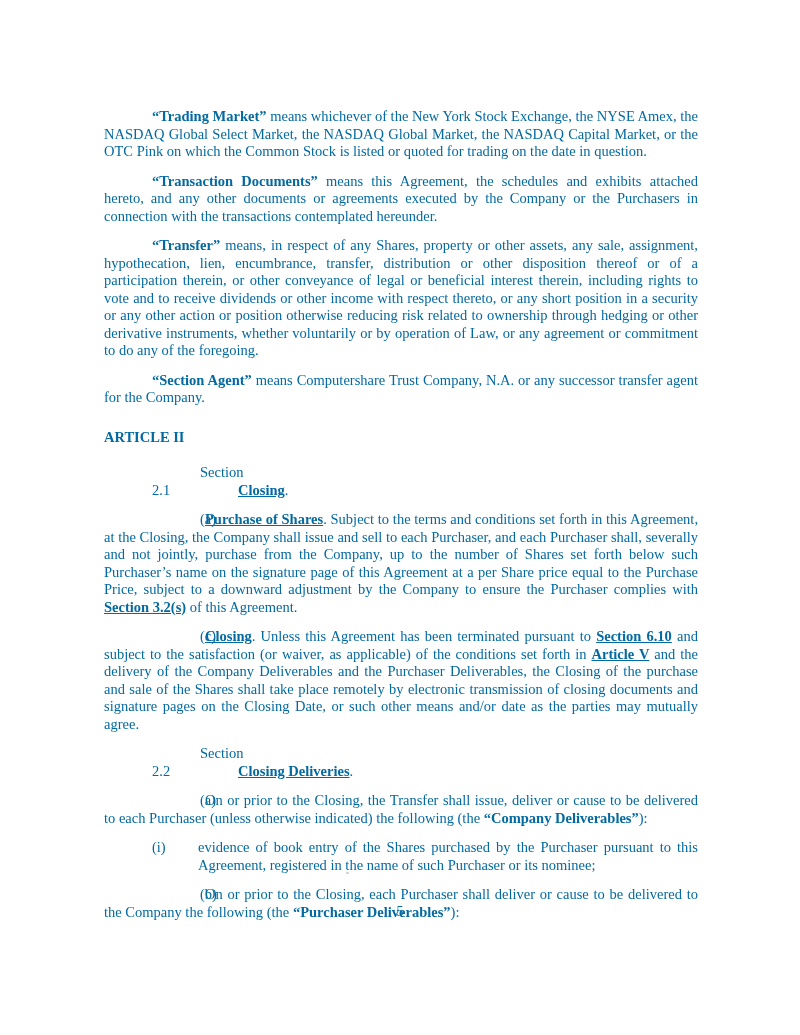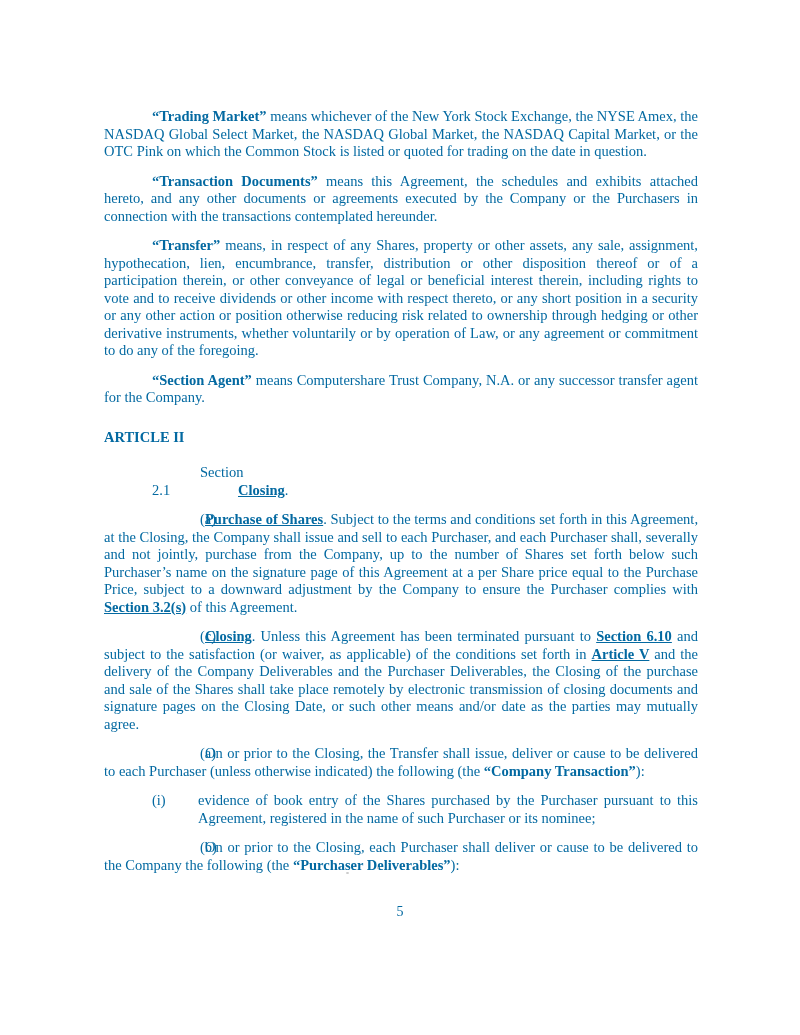--- a/index.html
+++ b/index.html
@@ -84,22 +84,23 @@
   <div class="article-heading">
     <div>ARTICLE II</div>
   </div>
 
   <p class="para indent"><span class="sec-label">Section 2.1</span><span class="u">Closing</span><span>.</span></p>
 
   <p class="para indent"><span class="marker">(a)</span><span class="u">Purchase of Shares</span><span>. Subject to the terms and conditions set forth in this Agreement, at the Closing, the Company shall issue and sell to each Purchaser, and each Purchaser shall, severally and not jointly, purchase from the Company, up to the number of Shares set forth below such Purchaser’s name on the signature page of this Agreement at a per Share price equal to the Purchase Price, subject to a downward adjustment by the Company to ensure the Purchaser complies with </span><span class="u">Section 3.2(s)</span><span> of this Agreement.</span></p>
 
   <p class="para indent"><span class="marker">(c)</span><span class="u">Closing</span><span>. Unless this Agreement has been terminated pursuant to </span><span class="u">Section 6.10</span><span> and subject to the satisfaction (or waiver, as applicable) of the conditions set forth in </span><span class="u">Article V</span><span> and the delivery of the Company Deliverables and the Purchaser Deliverables, the Closing of the purchase and sale of the Shares shall take place remotely by electronic transmission of closing documents and signature pages on the Closing Date, or such other means and/or date as the parties may mutually agree.</span></p>
 
+  <p class="para indent"><span class="sec-label">Section 2.2</span><span class="u">Closing Deliveries</span><span>.</span></p>
 
-  <p class="para indent"><span class="marker">(a)</span><span>On or prior to the Closing, the Transfer shall issue, deliver or cause to be delivered to each Purchaser (unless otherwise indicated) the following (the </span><span class="term">“Company Transaction”</span><span>):</span></p>
+  <p class="para indent"><span class="marker">(a)</span><span>On or prior to the Closing, the Transfer shall issue, deliver or cause to be delivered to each Purchaser (unless otherwise indicated) the following (the </span><span class="term">“Company Deliverables”</span><span>):</span></p>
 
   <p class="list-item"><span class="li-marker">(i)</span><span>evidence of book entry of the Shares purchased by the Purchaser pursuant to this Agreement, registered in the name of such Purchaser or its nominee;</span></p>
 
   <p class="para indent"><span class="marker">(b)</span><span>On or prior to the Closing, each Purchaser shall deliver or cause to be delivered to the Company the following (the </span><span class="term">“Purchaser Deliverables”</span><span>):</span></p>
 
   <div class="speck speck-1"></div>
   <div class="speck speck-2"></div>
 
   <div class="page-number">5</div>
 

